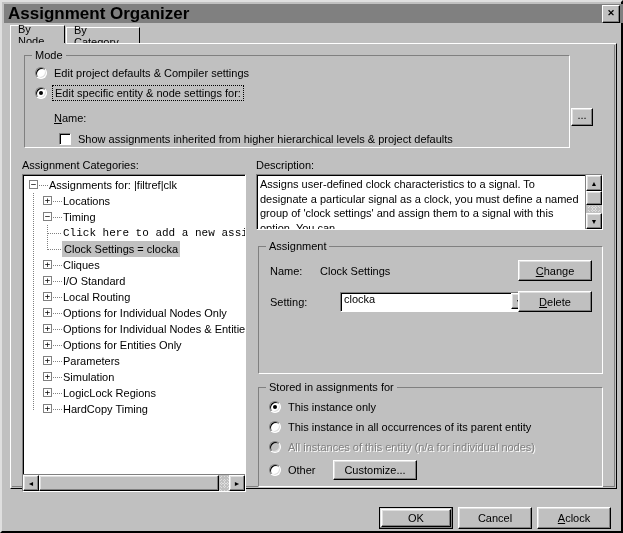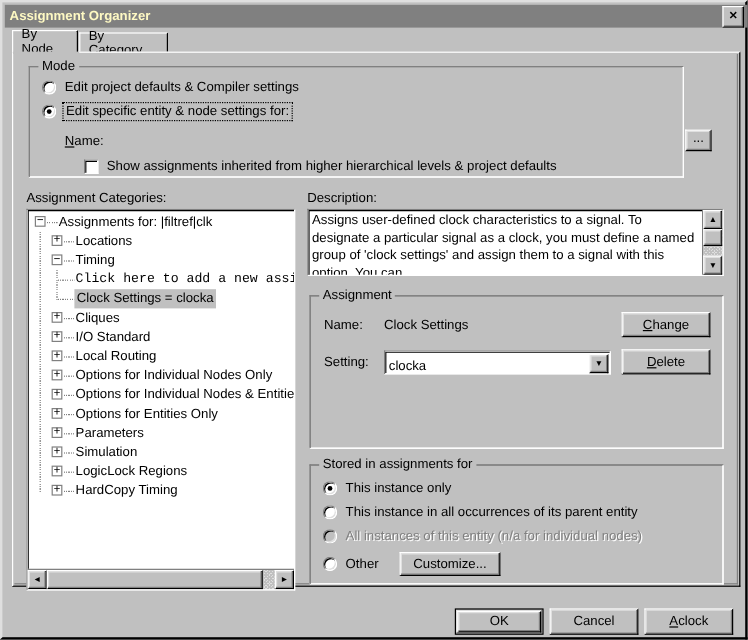--- a/index.html
+++ b/index.html
@@ -9,21 +9,21 @@
     font-family:"Liberation Sans","DejaVu Sans",sans-serif;
     font-size:11px;color:#000;
     -webkit-font-smoothing:none;
   }
   .dialog{position:absolute;left:0;top:0;width:623px;height:533px;background:#c0c0c0;box-sizing:border-box;
      border-top:2px solid #dfdfdf;border-left:2px solid #dfdfdf;border-right:2px solid #000;border-bottom:2px solid #000;}
 
   
   .titlebar{position:absolute;left:2px;top:2px;width:619px;height:19px;
      background:#808080;display:flex;align-items:center;}
-  .title-text{color:#fef9c3;font-weight:bold;font-size:11px;margin-left:4px;letter-spacing:0px;}
+  .title-text{color:#000000;font-weight:bold;font-size:17px;margin-left:4px;letter-spacing:0px;}
   .title-btns{margin-left:auto;margin-right:3px;display:flex;}
   .tbtn{width:16px;height:15px;background:#c0c0c0;
      border-top:1px solid #fff;border-left:1px solid #fff;
      border-right:1px solid #000;border-bottom:1px solid #000;
      position:relative;box-shadow:inset -1px -1px 0 #808080;
      display:flex;align-items:center;justify-content:center;
      font-size:10px;font-weight:bold;line-height:1;font-family:"Liberation Sans",sans-serif;padding-bottom:1px;}
 
   
   .tabstrip{position:absolute;left:8px;top:24px;width:607px;height:18px;}
@@ -119,21 +119,21 @@
      border-top:1px solid #fff;border-left:1px solid #fff;border-right:1px solid #000;border-bottom:1px solid #000;
      box-shadow:inset -1px -1px 0 #808080, inset 1px 1px 0 #dfdfdf;}
 
   
   .desc-text{position:absolute;left:3px;top:2px;right:20px;font-size:11px;line-height:14.5px;color:#000;}
 
   
   .combo{position:absolute;background:#fff;box-sizing:border-box;
      border-top:1px solid #808080;border-left:1px solid #808080;
      border-right:1px solid #fff;border-bottom:1px solid #fff;
-     box-shadow:inset 1px 1px 0 #000;display:flex;align-items:flex-end;}
+     box-shadow:inset 1px 1px 0 #000;display:flex;align-items:flex-start;margin-left:20px;}
   .combo .cval{padding-left:3px;font-size:11px;flex:1;white-space:nowrap;overflow:hidden;}
   .combo .carrow{width:16px;height:16px;margin-right:1px;background:#c0c0c0;box-sizing:border-box;
      border-top:1px solid #fff;border-left:1px solid #fff;border-right:1px solid #000;border-bottom:1px solid #000;
      box-shadow:inset -1px -1px 0 #808080, inset 1px 1px 0 #dfdfdf;
      display:flex;align-items:center;justify-content:center;font-size:7px;line-height:1;flex:none;}
 </style>
 </head>
 <body>
 
 <div class="dialog">
@@ -174,21 +174,21 @@
     <span class="rlabel focused">Edit specific entity &amp; node settings for:</span>
   </div>
 
   <div class="fieldlabel" style="left:52px;top:110px;">
     <span class="u">N</span><span>ame:</span>
   </div>
   <div class="btn" style="left:569px;top:106px;width:22px;height:18px;">
     <span style="margin-top:-4px;">...</span>
   </div>
 
-  <div class="checkbox" style="left:68px;top:131px;">
+  <div class="checkbox" style="left:57px;top:131px;">
     <span class="box"></span>
     <span class="clabel">Show assignments inherited from higher hierarchical levels &amp; project defaults</span>
   </div>
 
   <div class="fieldlabel" style="left:20px;top:157px;">
     <span>Assignment Categories:</span>
   </div>
 
   <div class="sunken" style="left:20px;top:172px;width:224px;height:318px;">
     <div class="tree">

